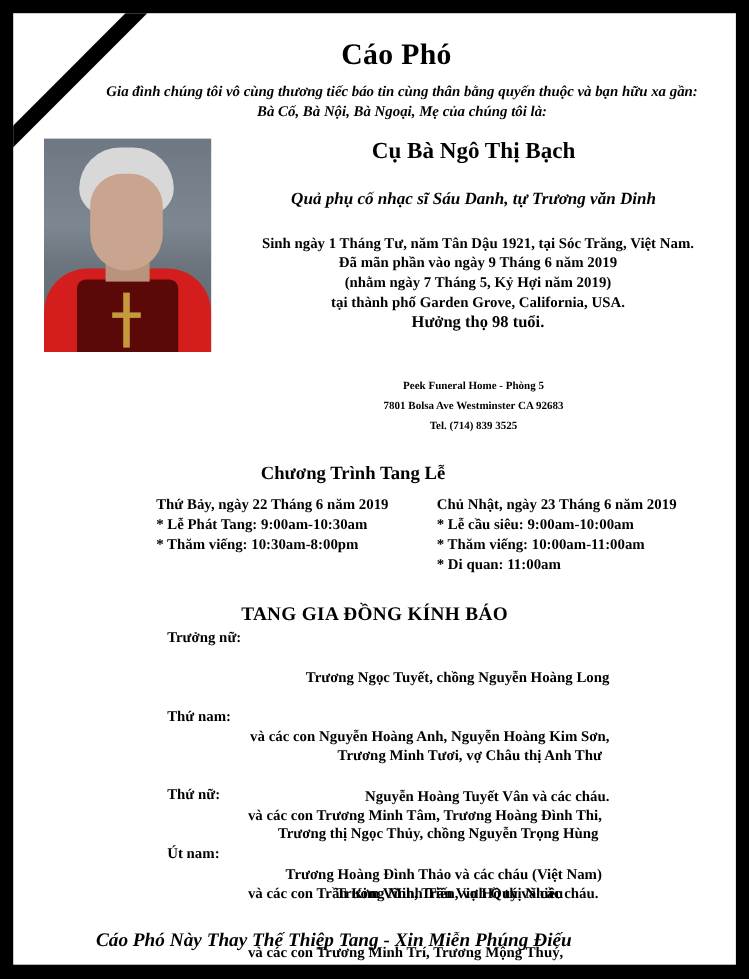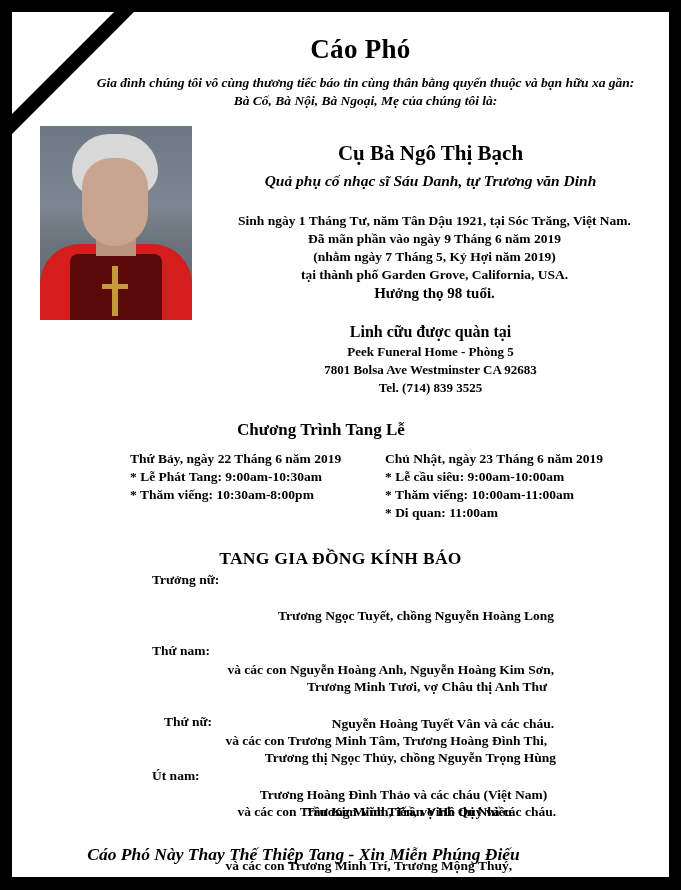--- a/index.html
+++ b/index.html
@@ -26,29 +26,29 @@
       background: linear-gradient(180deg, #6e7882 0%, #7d8791 40%, #6b747c 60%, #5b646b 100%);
       overflow: hidden;
     }
     .photo .hair { position: absolute; left: 32px; top: 8px; width: 86px; height: 62px; border-radius: 45px 45px 30px 30px; background: #d8d8d8; }
     .photo .face { position: absolute; left: 42px; top: 32px; width: 66px; height: 88px; border-radius: 30px 30px 34px 34px; background: #c9a58f; }
     .photo .neck { position: absolute; left: 56px; top: 110px; width: 40px; height: 20px; background: #b9937c; }
     .photo .dress { position: absolute; left: 0; top: 118px; width: 152px; height: 80px; background: #d41e1e; border-radius: 40px 40px 0 0; }
     .photo .panel { position: absolute; left: 30px; top: 128px; width: 92px; height: 70px; background: #5a0808; border-radius: 8px 8px 0 0; }
     .photo .gold { position: absolute; left: 72px; top: 140px; width: 6px; height: 50px; background: #c49a3a; }
     .photo .gold2 { position: absolute; left: 62px; top: 158px; width: 26px; height: 5px; background: #c49a3a; }
-    .name { font-size: 21px; font-weight: bold; left: 180px; width: 477px; top: 113px; margin-top: 16px; }
+    .name { font-size: 21px; font-weight: bold; left: 180px; width: 477px; top: 113px; }
     .dharma { font-size: 17px; font-weight: bold; left: 180px; width: 477px; top: 139px; }
     .husband { font-size: 15.5px; font-style: italic; font-weight: bold; left: 180px; width: 477px; top: 160px; }
     .bio { font-size: 13.5px; font-weight: bold; left: 190px; width: 465px; top: 200px; line-height: 18px; }
     .bio .last { font-size: 15px; }
     .rest-h { font-size: 16px; font-weight: bold; left: 180px; width: 477px; top: 311px; }
-    .rest { font-size: 13px; font-weight: bold; left: 180px; width: 477px; top: 331px; line-height: 18px; }
+    .rest { font-size: 10px; font-weight: bold; left: 180px; width: 477px; top: 331px; line-height: 18px; }
     .program-h { font-size: 17px; font-weight: bold; left: 225px; top: 408px; }
-    .day { font-size: 13.5px; font-weight: bold; line-height: 18px; top: 438px; }
+    .day { font-size: 13.5px; font-weight: bold; line-height: 18px; top: 438px; margin-left: 12px; }
     .day.d1 { left: 118px; }
     .day.d2 { left: 373px; }
     .announce { font-size: 17.5px; font-weight: bold; left: 0; width: 657px; top: 536px; letter-spacing: 0.3px; }
     .fam { font-size: 13.5px; font-weight: bold; line-height: 18px; }
     .fam-label { position: absolute; left: 108px; margin-left: 32px; }
     .fam-text { position: absolute; left: 212px; text-align: right; }
     .closing { font-size: 17.5px; font-style: italic; font-weight: bold; left: 0; width: 583px; top: 832px; }
   </style>
 </head>
 <body>
@@ -77,21 +77,20 @@
   <div class="abs center husband">Quả phụ cố nhạc sĩ Sáu Danh, tự Trương văn Dinh</div>
 
   <div class="abs center bio">
     <div>Sinh ngày 1 Tháng Tư, năm Tân Dậu 1921, tại Sóc Trăng, Việt Nam.</div>
     <div>Đã mãn phần vào ngày 9 Tháng 6 năm 2019</div>
     <div>(nhằm ngày 7 Tháng 5, Kỷ Hợi năm 2019)</div>
     <div>tại thành phố Garden Grove, California, USA.</div>
     <div class="last">Hưởng thọ 98 tuổi.</div>
   </div>
 
-  <div class="abs center rest-h">Linh cữu được quàn tại</div>
   <div class="abs center rest">
     <div>Peek Funeral Home - Phòng 5</div>
     <div>7801 Bolsa Ave Westminster CA 92683</div>
     <div>Tel. (714) 839 3525</div>
   </div>
 
   <div class="abs program-h">Chương Trình Tang Lễ</div>
 
   <div class="abs day d1">
     <div>Thứ Bảy, ngày 22 Tháng 6 năm 2019</div>
@@ -119,21 +118,21 @@
 
   <div class="abs fam" style="top:630px;left:0;width:657px;height:60px;">
     <div class="fam-label">Thứ nam:</div>
     <div class="fam-text" style="white-space:pre;left:210px;">
       <div>Trương Minh Tươi, vợ Châu thị Anh Thư</div>
       <div> và các con Trương Minh Tâm, Trương Hoàng Đình Thi,</div>
       <div> Trương Hoàng Đình Thảo và các cháu (Việt Nam)</div>
     </div>
   </div>
 
-  <div class="abs fam" style="top:701px;left:12px;width:657px;height:40px;">
+  <div class="abs fam" style="top:701px;left:0;width:657px;height:40px;">
     <div class="fam-label">Thứ nữ:</div>
     <div class="fam-text" style="white-space:pre;left:210px;">
       <div>Trương thị Ngọc Thủy, chồng Nguyễn Trọng Hùng</div>
       <div> và các con Trần Kim Vĩnh, Trần Vinh Quý và các cháu.</div>
     </div>
   </div>
 
   <div class="abs fam" style="top:755px;left:0;width:530px;height:60px;">
     <div class="fam-label">Út nam:</div>
     <div class="fam-text" style="white-space:pre;left:210px;">

